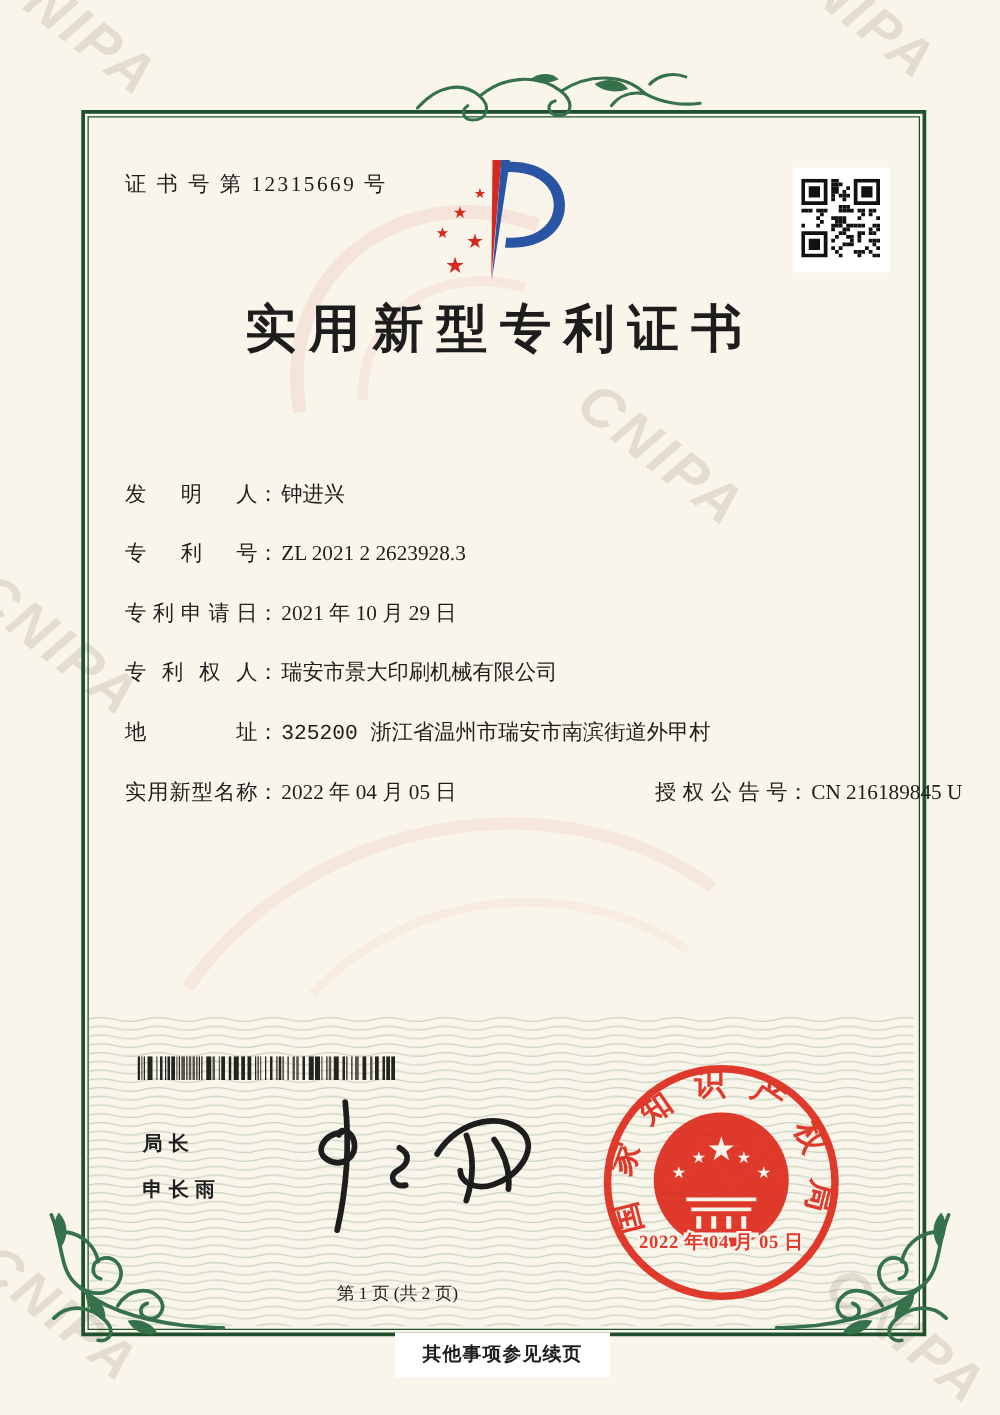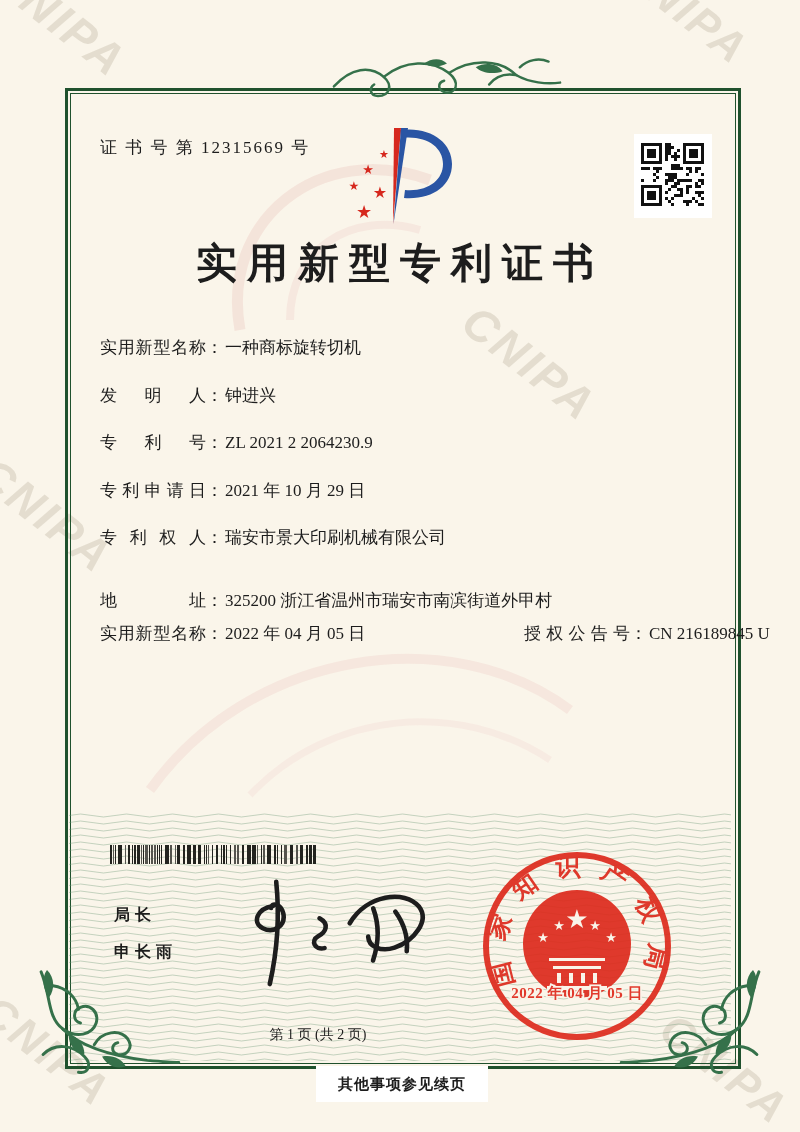--- a/index.html
+++ b/index.html
@@ -235,36 +235,33 @@
         <rect x="54" y="57" width="3" height="3"></rect>
         <rect x="30" y="60" width="3" height="3"></rect>
         <rect x="45" y="60" width="3" height="3"></rect>
         <rect x="57" y="60" width="3" height="3"></rect>
         <rect x="60" y="60" width="3" height="3"></rect>
       </g>
   </svg>
 
   <div class="title">实用新型专利证书</div>
 
-  <div class="frow" style="top:336px;">
-    <span class="flabel">实用新型名称</span><span class="fcolon">：</span><span class="fvalue">一种商标旋转切机</span>
-  </div>
   <div class="frow" style="top:384px;">
     <span class="flabel">发明人</span><span class="fcolon">：</span><span class="fvalue">钟进兴</span>
   </div>
   <div class="frow" style="top:431px;">
-    <span class="flabel">专利号</span><span class="fcolon">：</span><span class="fvalue">ZL 2021 2 2064230.9</span>
+    <span class="flabel">专利号</span><span class="fcolon">：</span><span class="fvalue">ZL 2021 2 2623928.3</span>
   </div>
   <div class="frow" style="top:479px;">
     <span class="flabel">专利申请日</span><span class="fcolon">：</span><span class="fvalue">2021 年 10 月 29 日</span>
   </div>
   <div class="frow" style="top:526px;">
     <span class="flabel">专利权人</span><span class="fcolon">：</span><span class="fvalue">瑞安市景大印刷机械有限公司</span>
   </div>
-  <div class="frow" style="top:589px;">
+  <div class="frow" style="top:574px;font-family:Liberation Mono, monospace;">
     <span class="flabel">地址</span><span class="fcolon">：</span><span class="fvalue">325200 浙江省温州市瑞安市南滨街道外甲村</span>
   </div>
   <div class="frow" style="top:622px;width:612px;">
     <span>
       <span class="flabel">实用新型名称</span><span class="fcolon">：</span><span class="fvalue">2022 年 04 月 05 日</span>
     </span>
     <span class="grant-right">
       <span class="flabel">授权公告号</span><span class="fcolon">：</span><span class="fvalue">CN 216189845 U</span>
     </span>
   </div>

